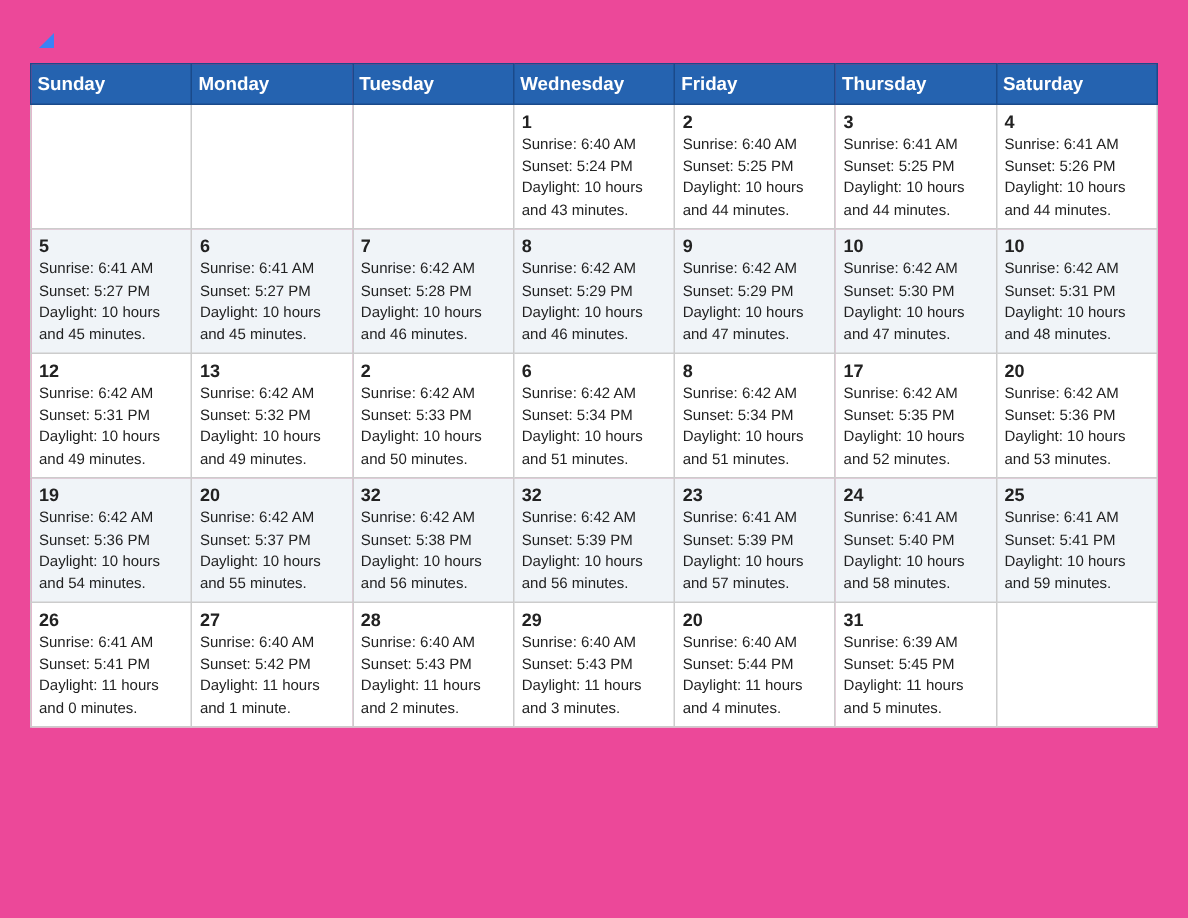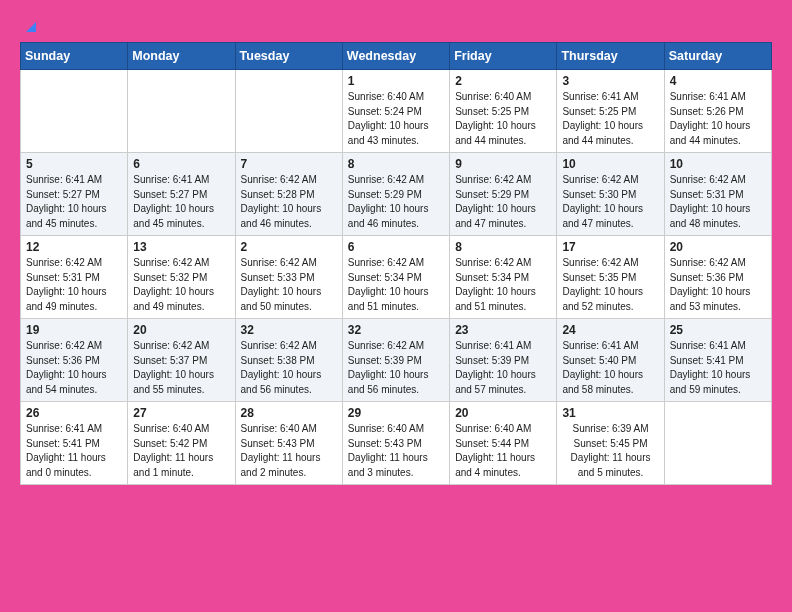--- a/index.html
+++ b/index.html
@@ -330,21 +330,21 @@
           </td>
           <td>
             <div class="day-number">20</div>
             <div class="day-info" style="white-space: pre-line;">Sunrise: 6:40 AM
 Sunset: 5:44 PM
 Daylight: 11 hours
 and 4 minutes.</div>
           </td>
           <td>
             <div class="day-number">31</div>
-            <div class="day-info" style="white-space: pre-line; text-align: center;">Sunrise: 6:39 AM
+            <div class="day-info" style="white-space: pre-line;">Sunrise: 6:39 AM
 Sunset: 5:45 PM
 Daylight: 11 hours
 and 5 minutes.</div>
           </td>
           <td class="empty-cell"></td>
         </tr>
       </tbody>
   </table>
 </div>
 

